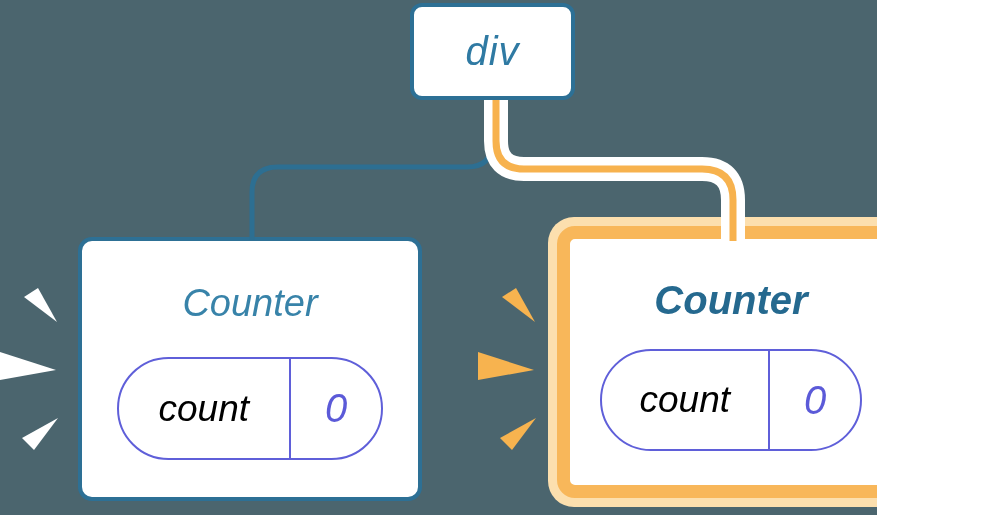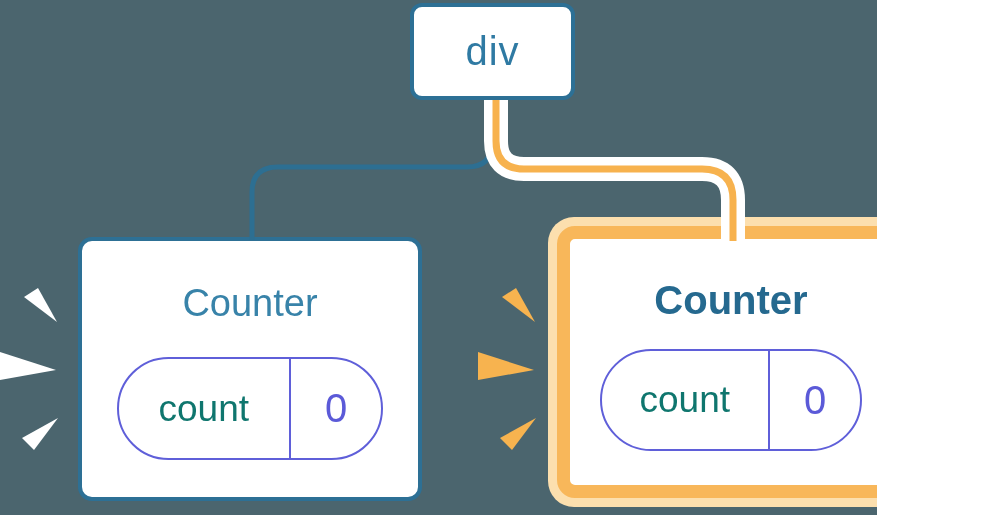--- a/index.html
+++ b/index.html
@@ -4,20 +4,21 @@
 <style>
   html, body { margin: 0; padding: 0; }
   body { font-family: "Liberation Sans", sans-serif; }
 
   .stage {
     position: relative;
     width: 877px;
     height: 515px;
     background: #4b656e;
     overflow: hidden;
+    font-style: italic;
   }
 
   .overlay-svg {
     position: absolute;
     inset: 0;
     z-index: 3;
     pointer-events: none;
   }
 
   .node, .card, .card-outer { box-sizing: border-box; position: absolute; }
@@ -89,21 +90,21 @@
     border: 2.5px solid #5f5fd9;
     border-radius: 60px;
     background: #ffffff;
     overflow: hidden;
     box-sizing: border-box;
   }
   .card-right-inner .state-pill { width: 262px; height: 102px; }
   .pill-key {
     flex: 1 1 auto;
     display: flex; align-items: center; justify-content: center;
-    color: #0f766e;
+    color: #000000;
     font-size: 37px;
   }
   .pill-divider { width: 2.5px; background: #5f5fd9; }
   .pill-value {
     width: 90px;
     display: flex; align-items: center; justify-content: center;
     color: #5b5ad8;
     font-size: 40px;
   }
 </style>

